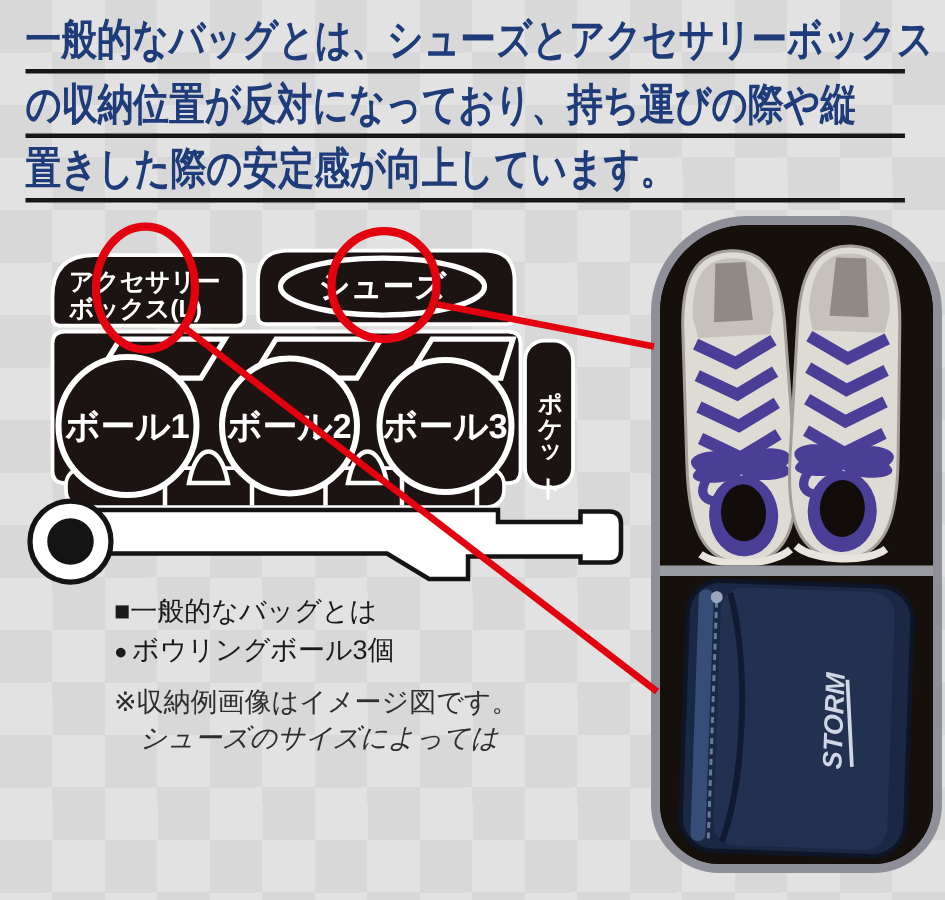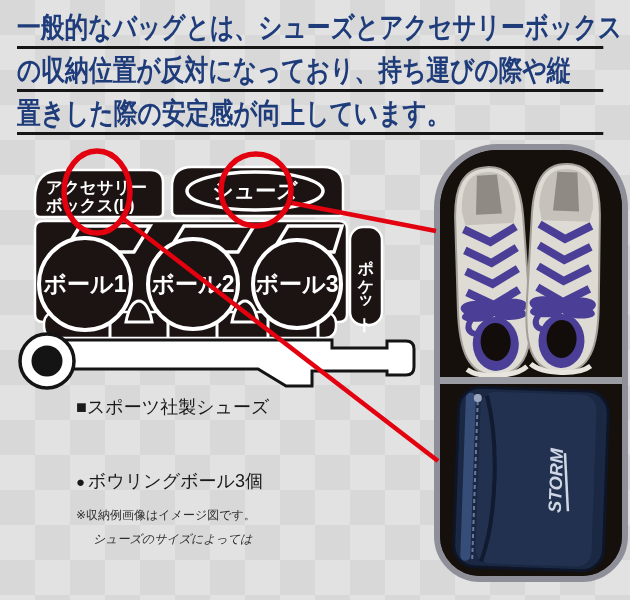--- a/index.html
+++ b/index.html
@@ -29,23 +29,23 @@
   .diagram{position:absolute;left:0;top:0;width:630px;height:600px;z-index:5;pointer-events:none;}
   .diagram text{font-family:"Liberation Sans","DejaVu Sans",sans-serif;font-weight:bold;fill:#fff;}
   .pocket-label{
     position:absolute;left:352px;top:243px;width:28px;height:90px;z-index:6;
     writing-mode:vertical-rl;text-orientation:upright;
     font-size:16px;font-weight:bold;color:#fff;letter-spacing:1px;text-align:center;line-height:28px;
   }
   
   .storage-list{position:absolute;left:76px;top:394px;z-index:2;color:#1a1a1a;}
   .list-heading{font-size:18px;line-height:26px;white-space:nowrap;}
-  .list-item{font-size:18px;line-height:26.5px;white-space:nowrap;margin-top:48px;}
+  .list-item{font-size:18px;line-height:26.5px;white-space:nowrap;}
   .list-item .marker{font-size:15px;margin-right:3px;}
-  .note{font-size:12px;line-height:24px;color:#2e2e2e;white-space:nowrap;}
+  .note{font-size:18px;line-height:24px;color:#2e2e2e;white-space:nowrap;}
   .note.first{margin-top:7px;}
   .note.indent{padding-left:17px;font-style:italic;}
 </style>
 </head>
 <body>
 
 <div class="page">
 
   <div class="headline">
     <div class="h-line">一般的なバッグとは、シューズとアクセサリーボックス</div>
@@ -138,19 +138,19 @@
 
     <ellipse cx="97" cy="192" rx="33" ry="41" fill="none" stroke="#e3000f" stroke-width="5.5"></ellipse>
     <ellipse cx="256" cy="190" rx="35" ry="36" fill="none" stroke="#e3000f" stroke-width="5.5"></ellipse>
     <line x1="292" y1="203" x2="436" y2="231" stroke="#e3000f" stroke-width="4.5"></line>
     <line x1="121" y1="217" x2="438" y2="461" stroke="#e3000f" stroke-width="4.5"></line>
   </svg>
 
   <div class="pocket-label">ポケット</div>
 
   <div class="storage-list">
-    <div class="list-heading"><span>■</span><span>スポーツ社製シューズ</span></div>
+    <div class="list-heading"><span>■</span><span>一般的なバッグとは</span></div>
     <div class="list-item"><span class="marker">●</span><span>ボウリングボール3個</span></div>
     <div class="note first">※収納例画像はイメージ図です。</div>
     <div class="note indent">シューズのサイズによっては</div>
   </div>
 
 </div>
 
 </body></html>

